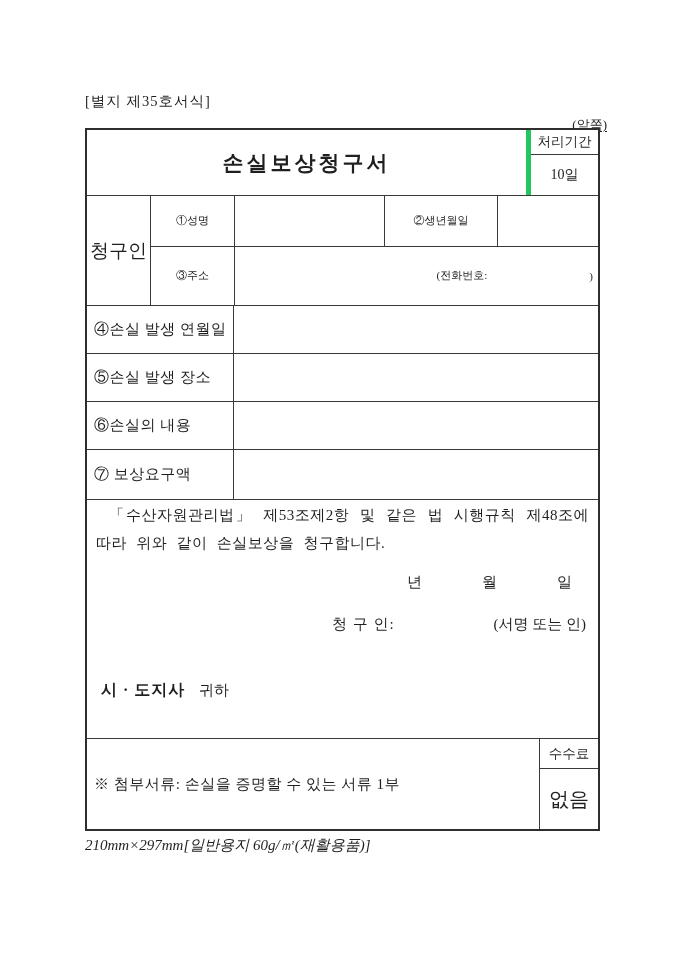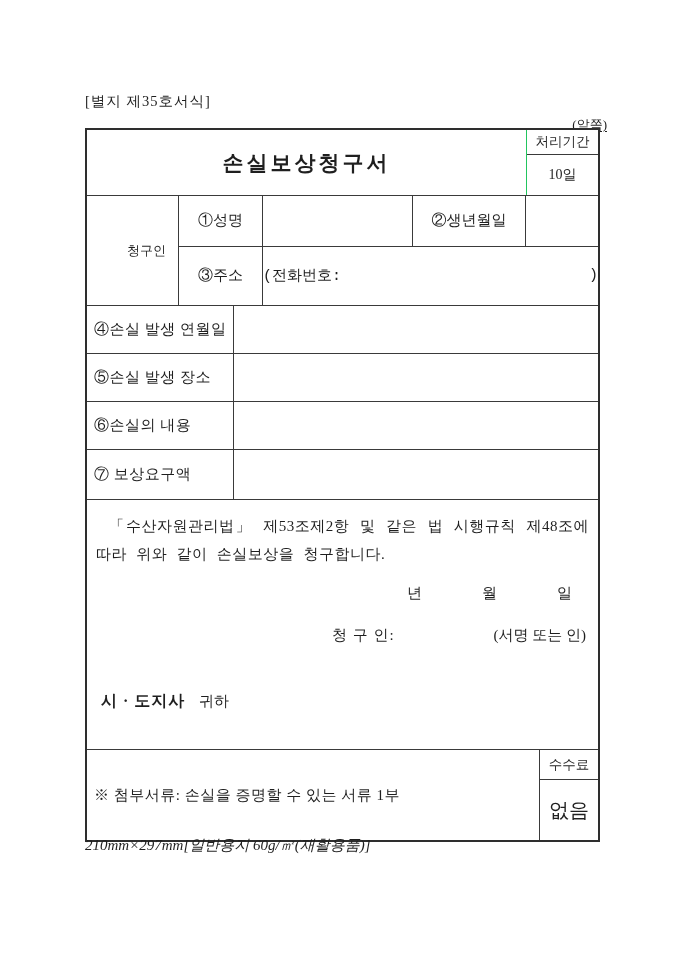--- a/index.html
+++ b/index.html
@@ -29,62 +29,61 @@
   }
   .trow { display: flex; align-items: stretch; }
   .trow + .trow { border-top: 1px solid #3a3a3a; }
 
   
   .title-row { height: 65px; }
   .title-cell {
     flex: 1; display: flex; align-items: center; justify-content: center;
     font-size: 21px; font-weight: bold; letter-spacing: 3px;
   }
-  .proc-col { width: 72px; border-left: 1px solid #22c55e; display: flex; flex-direction: column; }
+  .proc-col { width: 72px; border-left: 5px solid #22c55e; display: flex; flex-direction: column; }
   .proc-label {
     height: 25px; border-bottom: 1px solid #3a3a3a;
     display: flex; align-items: center; justify-content: center;
     font-size: 13.5px;
   }
   .proc-value { flex: 1; display: flex; align-items: center; justify-content: center; font-size: 14px; }
 
   
   .claimant-row { height: 110px; }
   .claimant-group-label {
     width: 63px; display: flex; align-items: center; justify-content: center;
-    font-size: 13px;
-    margin-left: 28px;
+    font-size: 19px;
   }
   .claimant-right { flex: 1; border-left: 1px solid #3a3a3a; display: flex; flex-direction: column; }
   .sub-row { display: flex; }
   .sub-row.name-row { height: 50px; }
   .sub-row.addr-row { height: 60px; border-top: 1px solid #3a3a3a; }
-  .cell { display: flex; align-items: center; font-size: 15px; font-family: Liberation Mono, monospace; }
+  .cell { display: flex; align-items: center; font-size: 11px; }
   .cell + .cell { border-left: 1px solid #3a3a3a; }
   .cell.centered { justify-content: center; }
   .w-sublabel { width: 83px; }
   .w-namevalue { width: 150px; }
   .w-birthlabel { width: 113px; text-align: center; }
   .flex1 { flex: 1; }
-  .phone-cell { justify-content: space-between; align-items: center; }
+  .phone-cell { justify-content: flex-end; align-items: center; padding-right: 5px; }
   .phone-gap { width: 102px; }
 
   
   .field-row { height: 48px; }
   .field-row.tall { height: 50px; }
   .field-label {
     width: 146px; display: flex; align-items: center;
     padding-left: 7px; font-size: 15px; letter-spacing: 0.5px;
   }
   .field-value { flex: 1; border-left: 1px solid #3a3a3a; }
 
   
   .declaration { height: 236px; position: relative; font-size: 15px; }
   .decl-body {
-    margin: 13px 9px 0 9px;
+    margin: 2px 9px 0 9px;
     text-indent: 13px; text-align: justify;
     line-height: 1.85; word-spacing: 5px; letter-spacing: 0.5px;
   }
   .decl-date {
     display: flex; justify-content: flex-end; gap: 60px;
     padding-right: 26px; margin-top: 15px;
   }
   .decl-claimant { display: flex; align-items: baseline; margin-top: 23px; }
   .decl-claimant .claimant-label { margin-left: 245px; letter-spacing: 1px; }
   .decl-claimant .sign-note { margin-left: auto; padding-right: 12px; padding-left: 24px; }

